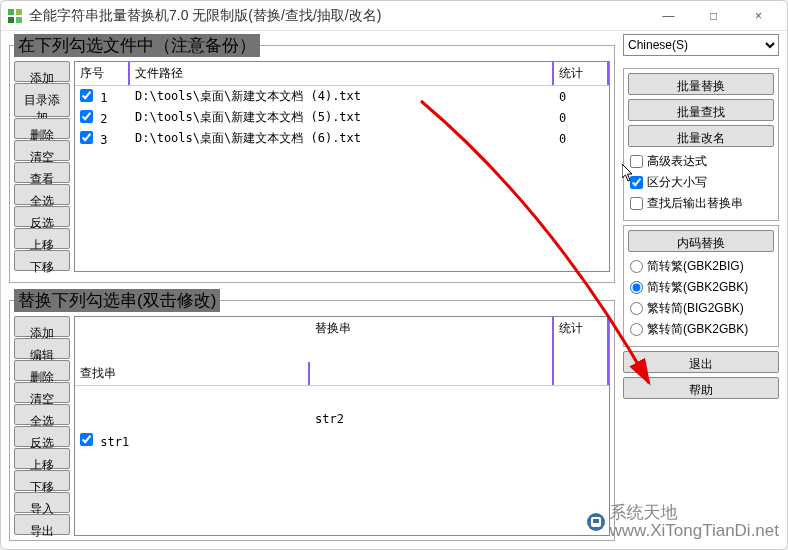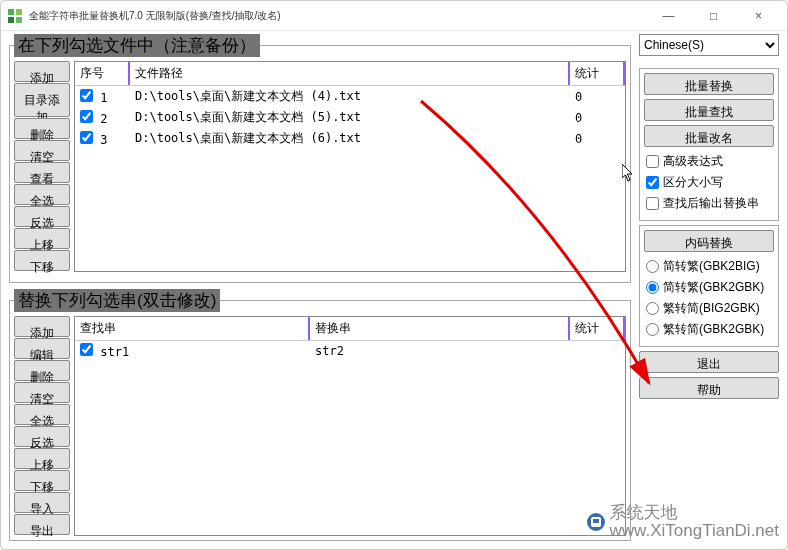--- a/index.html
+++ b/index.html
@@ -1,42 +1,42 @@
 <!DOCTYPE html>
 <html><head>
 <meta charset="utf-8">
 <style>
   * { box-sizing: border-box; margin: 0; padding: 0; }
   body { font-family: "SimSun", "宋体", sans-serif; font-size: 12px; background: #f0f0f0; color: #000; }
   .window { width: 788px; height: 550px; background: #fff; border: 1px solid #ccc; border-radius: 6px; overflow: hidden; position: relative; }
   .titlebar { height: 30px; display: flex; align-items: center; padding: 0 6px; border-bottom: 1px solid #e6e6e6; }
   .titlebar .icon { width: 16px; height: 16px; margin-right: 6px; }
-  .titlebar .title { flex: 1; font-size: 10px; color: #333; }
+  .titlebar .title { flex: 1; font-size: 14px; color: #333; }
   .win-btns { display: flex; }
   .win-btn { width: 45px; height: 30px; display: flex; align-items: center; justify-content: center; color: #555; }
   .content { position: relative; padding: 3px 8px 8px 8px; height: calc(100% - 30px); }
   .main-layout { display: flex; gap: 8px; height: 100%; }
   .left-col { flex: 1; display: flex; flex-direction: column; gap: 6px; }
-  .right-col { width: 140px; display: flex; flex-direction: column; gap: 4px; }
+  .right-col { width: 156px; display: flex; flex-direction: column; gap: 4px; }
   fieldset { border: 1px solid #a8a8a8; padding: 4px 4px 4px 4px; position: relative; }
   legend { padding: 0 4px; font-size: 17px; background: #737373; }
   .files-wrap { display: flex; gap: 4px; }
   .btn-col { display: flex; flex-direction: column; gap: 0; }
   .btn-col button, .right-col button { font-family: inherit; font-size: 12px; background: #e1e1e1; border: 1px solid #888; border-radius: 2px; padding: 4px 0; cursor: pointer; }
   .btn-col button { width: 56px; height: 21px; padding: 8px; margin-bottom: 1px; }
   .list { flex: 1; border: 1px solid #888; background: #fff; display: flex; flex-direction: column; overflow: hidden; }
   .list-header { display: flex; background: #fff; border-bottom: 1px solid #ccc; }
   .list-header .col { padding: 3px 5px; border-right: 2px solid #8b5cf6; font-size: 12px; }
   .list-body { flex: 1; overflow: auto; }
   .row { display: flex; align-items: center; padding: 1px 0; }
   .row .cell { padding: 1px 5px; font-family: "Consolas","SimSun",monospace; font-size: 12px; white-space: nowrap; overflow: hidden; }
   .col-seq { width: 55px; }
   .col-path { flex: 1; }
   .col-count { width: 55px; text-align: left; }
-  .col-search { width: 235px; }
+  .col-search { width: 235px; margin-top: 45px; }
   .col-replace { flex: 1; }
   .right-col .select { width: 100%; height: 22px; font-family: inherit; font-size: 12px; border: 1px solid #888; background: #fff; }
   .right-col .rbtn { width: 100%; height: 22px; }
   .chk-line { display: flex; align-items: center; gap: 4px; padding: 2px 2px; font-size: 12px; white-space: nowrap; }
   input[type=checkbox], input[type=radio] { margin: 0; }
   fieldset.group { padding: 4px 4px 6px 4px; }
   .spacer-sm { height: 4px; }
   .cursor-img { position: absolute; top: 133px; left: 621px; width: 12px; height: 18px; pointer-events:none; }
   .arrow { position: absolute; pointer-events: none; top: 60px; left: 410px; }
   .watermark { position: absolute; right: 8px; bottom: 8px; font-size: 17px; color: #888; display: flex; align-items: center; gap: 4px; pointer-events:none; }

